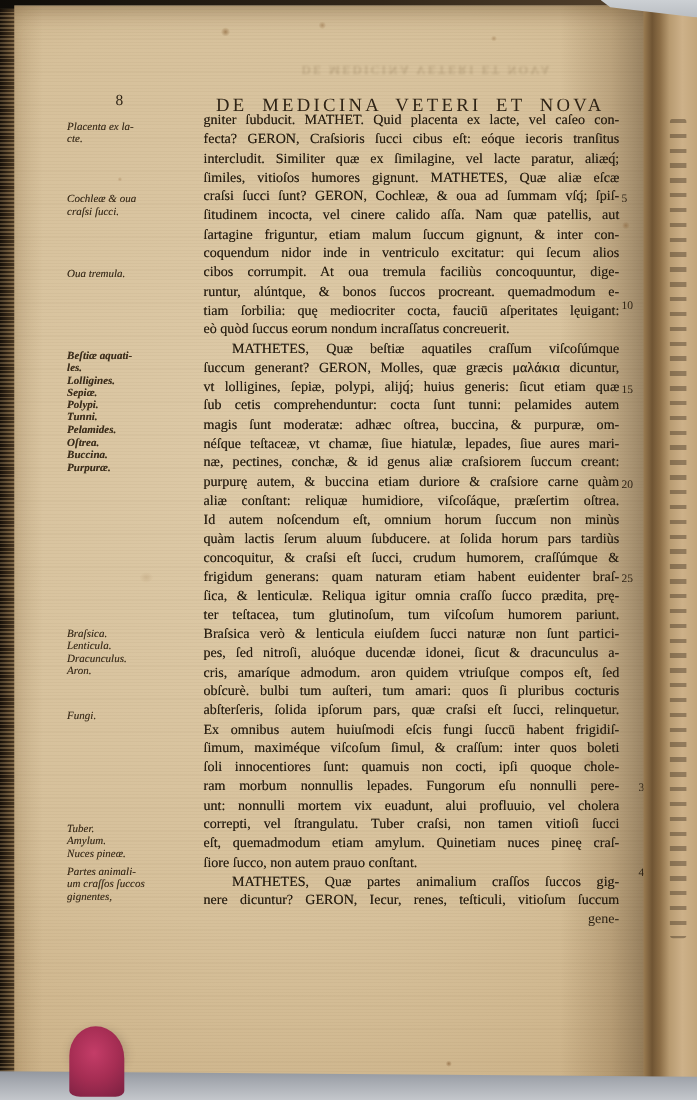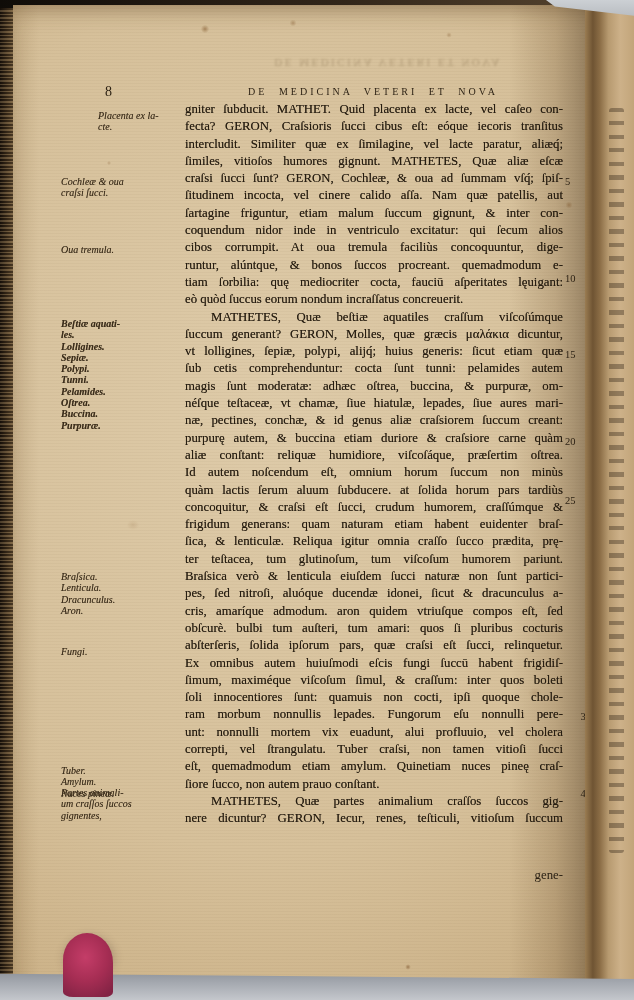--- a/index.html
+++ b/index.html
@@ -40,31 +40,31 @@
       radial-gradient(10px 8px at 522px 688px, rgba(126,84,40,.18), rgba(126,84,40,0) 70%),
       radial-gradient(9px 7px at 120px 520px, rgba(126,84,40,.14), rgba(126,84,40,0) 70%);}
 
   
   .show-through{position:absolute;left:195px;top:52px;width:360px;text-align:center;
     font-size:11px;letter-spacing:2.5px;color:#6f5836;opacity:.34;
     filter:blur(1.1px);transform:scaleY(-1);pointer-events:none;}
 
   .pagenum{position:absolute;left:92px;top:79px;font-size:14px;color:#2d2214;}
   .running-title{position:absolute;left:180px;top:81px;width:360px;text-align:center;
-    font-size:10px;letter-spacing:3px;word-spacing:6px;color:#2f2416;}
+    font-size:17px;letter-spacing:3px;word-spacing:6px;color:#2f2416;}
 
   .text-block{position:absolute;left:172px;top:96px;width:378px;
     font-size:12.8px;line-height:17.3px;color:#261d11;
     text-shadow:0 0 .4px rgba(38,28,16,.65);}
   .tline{text-align:justify;text-align-last:justify;height:17.3px;}
   .tline.endline{text-align-last:left;}
   .tline.indent{text-indent:26px;}
 
   .catchword{position:absolute;left:172px;top:823px;width:378px;text-align:right;
-    font-size:12.8px;color:#261d11;margin-top:40px;}
+    font-size:12.8px;color:#261d11;}
 
   .lnum{position:absolute;left:552px;width:26px;font-size:10.5px;color:#2d2214;}
 
   .mnote{position:absolute;left:48px;width:120px;
     font-style:italic;font-size:10px;line-height:11.3px;color:#3a2c1a;
     text-shadow:0 0 .4px rgba(58,44,26,.5);}
   .mline{white-space:nowrap;}
 
   
   .right-region{position:absolute;left:585px;top:0;width:49px;height:1000px;
@@ -153,25 +153,25 @@
         <div class="tline endline">ſiore ſucco, non autem prauo conſtant.</div>
         <div class="tline indent">MATHETES, Quæ partes animalium craſſos ſuccos gig-</div>
         <div class="tline">nere dicuntur? GERON, Iecur, renes, teſticuli, vitioſum ſuccum</div>
       </div>
 
     <div class="catchword">gene-</div>
   <div class="lnum" style="top: 171.2px;">5</div>
       <div class="lnum" style="top: 268px;">10</div>
       <div class="lnum" style="top: 344.2px;">15</div>
       <div class="lnum" style="top: 430.7px;">20</div>
-      <div class="lnum" style="top: 490px; font-family: Liberation Serif, serif;">25</div>
+      <div class="lnum" style="top: 516px; font-family: Liberation Serif, serif;">25</div>
       <div class="lnum" style="top: 603.7px; margin-left: 21px;">30</div>
       <div class="lnum" style="top: 706px; text-align: right;">35</div>
       <div class="lnum" style="top: 783px; text-align: right;">40</div>
-      <div class="mnote" style="top: 105px; margin-left: 37px;">
+      <div class="mnote" style="top: 105px;">
         <div class="mline">Placenta ex la-</div>
         <div class="mline">cte.</div>
       </div>
       <div class="mnote" style="top: 171px;">
         <div class="mline">Cochleæ &amp; oua</div>
         <div class="mline">craſsi ſucci.</div>
       </div>
       <div class="mnote" style="top: 239px;">
         <div class="mline">Oua tremula.</div>
       </div>
@@ -189,21 +189,21 @@
       </div>
       <div class="mnote" style="top: 566px;">
         <div class="mline">Braſsica.</div>
         <div class="mline">Lenticula.</div>
         <div class="mline">Dracunculus.</div>
         <div class="mline">Aron.</div>
       </div>
       <div class="mnote" style="top: 641px;">
         <div class="mline">Fungi.</div>
       </div>
-      <div class="mnote" style="top: 760px;">
+      <div class="mnote" style="top: 743px;">
         <div class="mline">Tuber.</div>
         <div class="mline">Amylum.</div>
         <div class="mline">Nuces pineæ.</div>
       </div>
       <div class="mnote" style="top: 782px;">
         <div class="mline">Partes animali-</div>
         <div class="mline">um craſſos ſuccos</div>
         <div class="mline">gignentes,</div>
       </div>
     </div>

